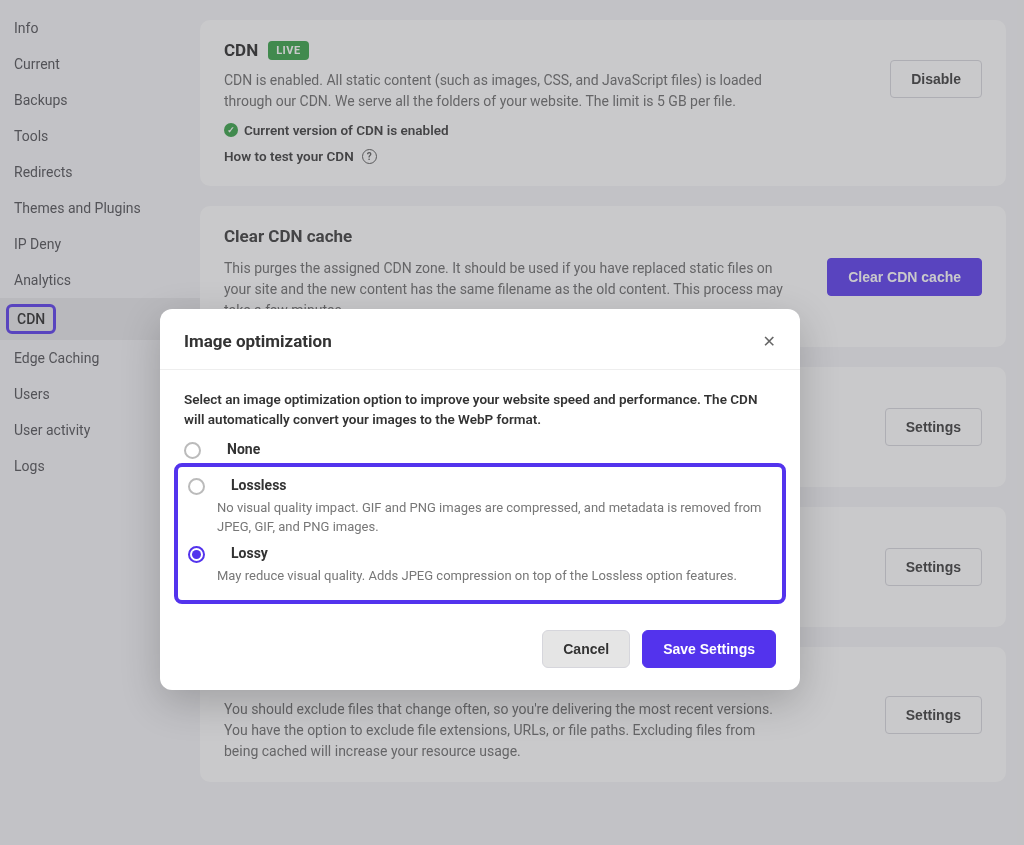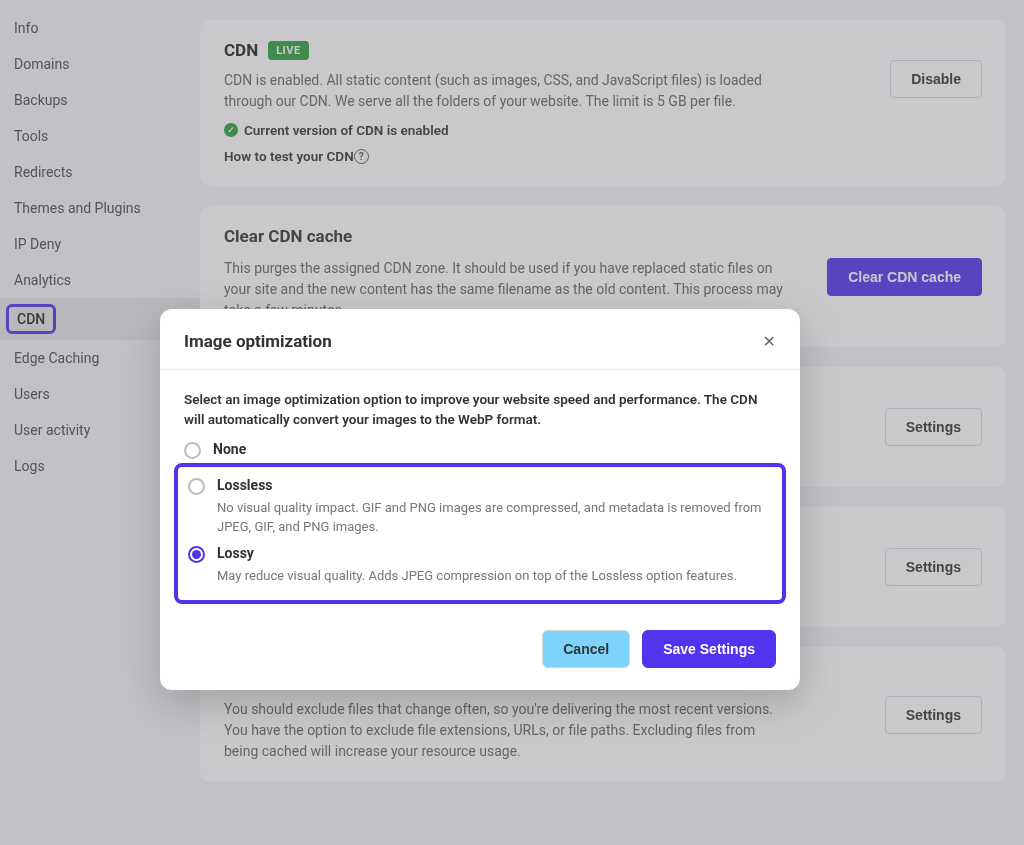--- a/index.html
+++ b/index.html
@@ -83,21 +83,21 @@
       font-size: 11px;
       font-weight: 700;
       padding: 3px 8px;
       border-radius: 4px;
       letter-spacing: 0.5px;
     }
     .card-desc { color: #666; line-height: 1.5; max-width: 560px; }
     .status-line { display: flex; align-items: center; gap: 6px; margin-top: 10px; font-weight:600; color:#333; font-size: 13.5px;}
     .check-icon { width: 14px; height:14px; background:#2e9e3f; border-radius:50%; display:flex;align-items:center;justify-content:center; }
     .check-icon::after { content:"✓"; color:#fff; font-size:9px; font-weight:bold; }
-    .howto { margin-top:10px; display:flex; align-items:center; font-weight:600; color:#333; font-size: 13.5px;}
+    .howto { margin-top:10px; display:flex; align-items:center; gap:8px; font-weight:600; color:#333; font-size: 13.5px;}
     .q-icon { width:15px; height:15px; border:1.5px solid #555; border-radius:50%; display:flex;align-items:center;justify-content:center; font-size:10px; color:#555; font-weight:700; }
     .card-btn {
       position: absolute; right: 24px; top: 50%; transform: translateY(-50%);
       border: 1px solid #d6d6dc;
       background:#fff;
       padding: 10px 20px;
       border-radius: 4px;
       font-weight: 600;
       color:#333;
       font-size: 14px;
@@ -118,21 +118,21 @@
     }
     .modal-head {
       padding: 22px 24px 18px 24px;
       display: flex; justify-content: space-between; align-items:center;
       border-bottom: 1px solid #eee;
     }
     .modal-title { font-size: 17px; font-weight: 700; }
     .close-x { font-size: 16px; color: #666; cursor:pointer; background:none; border:none;}
     .modal-body { padding: 20px 24px 10px 24px; }
     .modal-intro { font-weight: 600; color: #333; line-height: 1.45; font-size: 13.5px; margin-bottom:12px; }
-    .radio-row { display: flex; align-items: flex-start; gap: 12px; margin: 6px 0 4px 0; }
+    .radio-row { display: flex; align-items: flex-start; gap: 26px; margin: 6px 0 4px 0; }
     .radio {
       width: 17px; height: 17px; border: 2px solid #bbb; border-radius: 50%;
       flex-shrink:0; margin-top:1px; background:#fff;
     }
     .radio.sel { border-color:#5333ed; display:flex;align-items:center;justify-content:center; }
     .radio.sel::after { content:""; width:9px;height:9px;background:#5333ed;border-radius:50%; }
     .radio-label { font-weight: 700; font-size: 14px; }
     .radio-desc { color: #777; font-size: 13px; margin: 2px 0 8px 29px; line-height:1.45; }
     .highlight-box {
       border: 4px solid #5333ed;
@@ -146,29 +146,29 @@
       padding: 16px 24px 22px 24px;
       display: flex; justify-content: flex-end; gap: 12px;
     }
     .btn {
       padding: 10px 20px;
       border-radius: 6px;
       font-weight: 600;
       font-size: 14px;
       cursor: pointer;
     }
-    .btn-secondary { background:#7dd3fc; border:1px solid #d6d6dc; color:#333;text-align:center; }
+    .btn-secondary { background:#e5e5e5; border:1px solid #d6d6dc; color:#333;text-align:center; }
     .btn-primary { background:#5333ed; border:1px solid #5333ed; color:#fff; }
   </style>
 </head>
 <body>
 
 <div class="sidebar">
   <div class="side-item"><span>Info</span></div>
-  <div class="side-item"><span>Domains</span></div>
+  <div class="side-item"><span>Current</span></div>
   <div class="side-item"><span>Backups</span></div>
   <div class="side-item"><span>Tools</span></div>
   <div class="side-item"><span>Redirects</span></div>
   <div class="side-item"><span>Themes and Plugins</span></div>
   <div class="side-item"><span>IP Deny</span></div>
   <div class="side-item"><span>Analytics</span></div>
   <div class="side-item active"><span class="side-box">CDN</span></div>
   <div class="side-item"><span>Edge Caching</span></div>
   <div class="side-item"><span>Users</span></div>
   <div class="side-item"><span>User activity</span></div>

